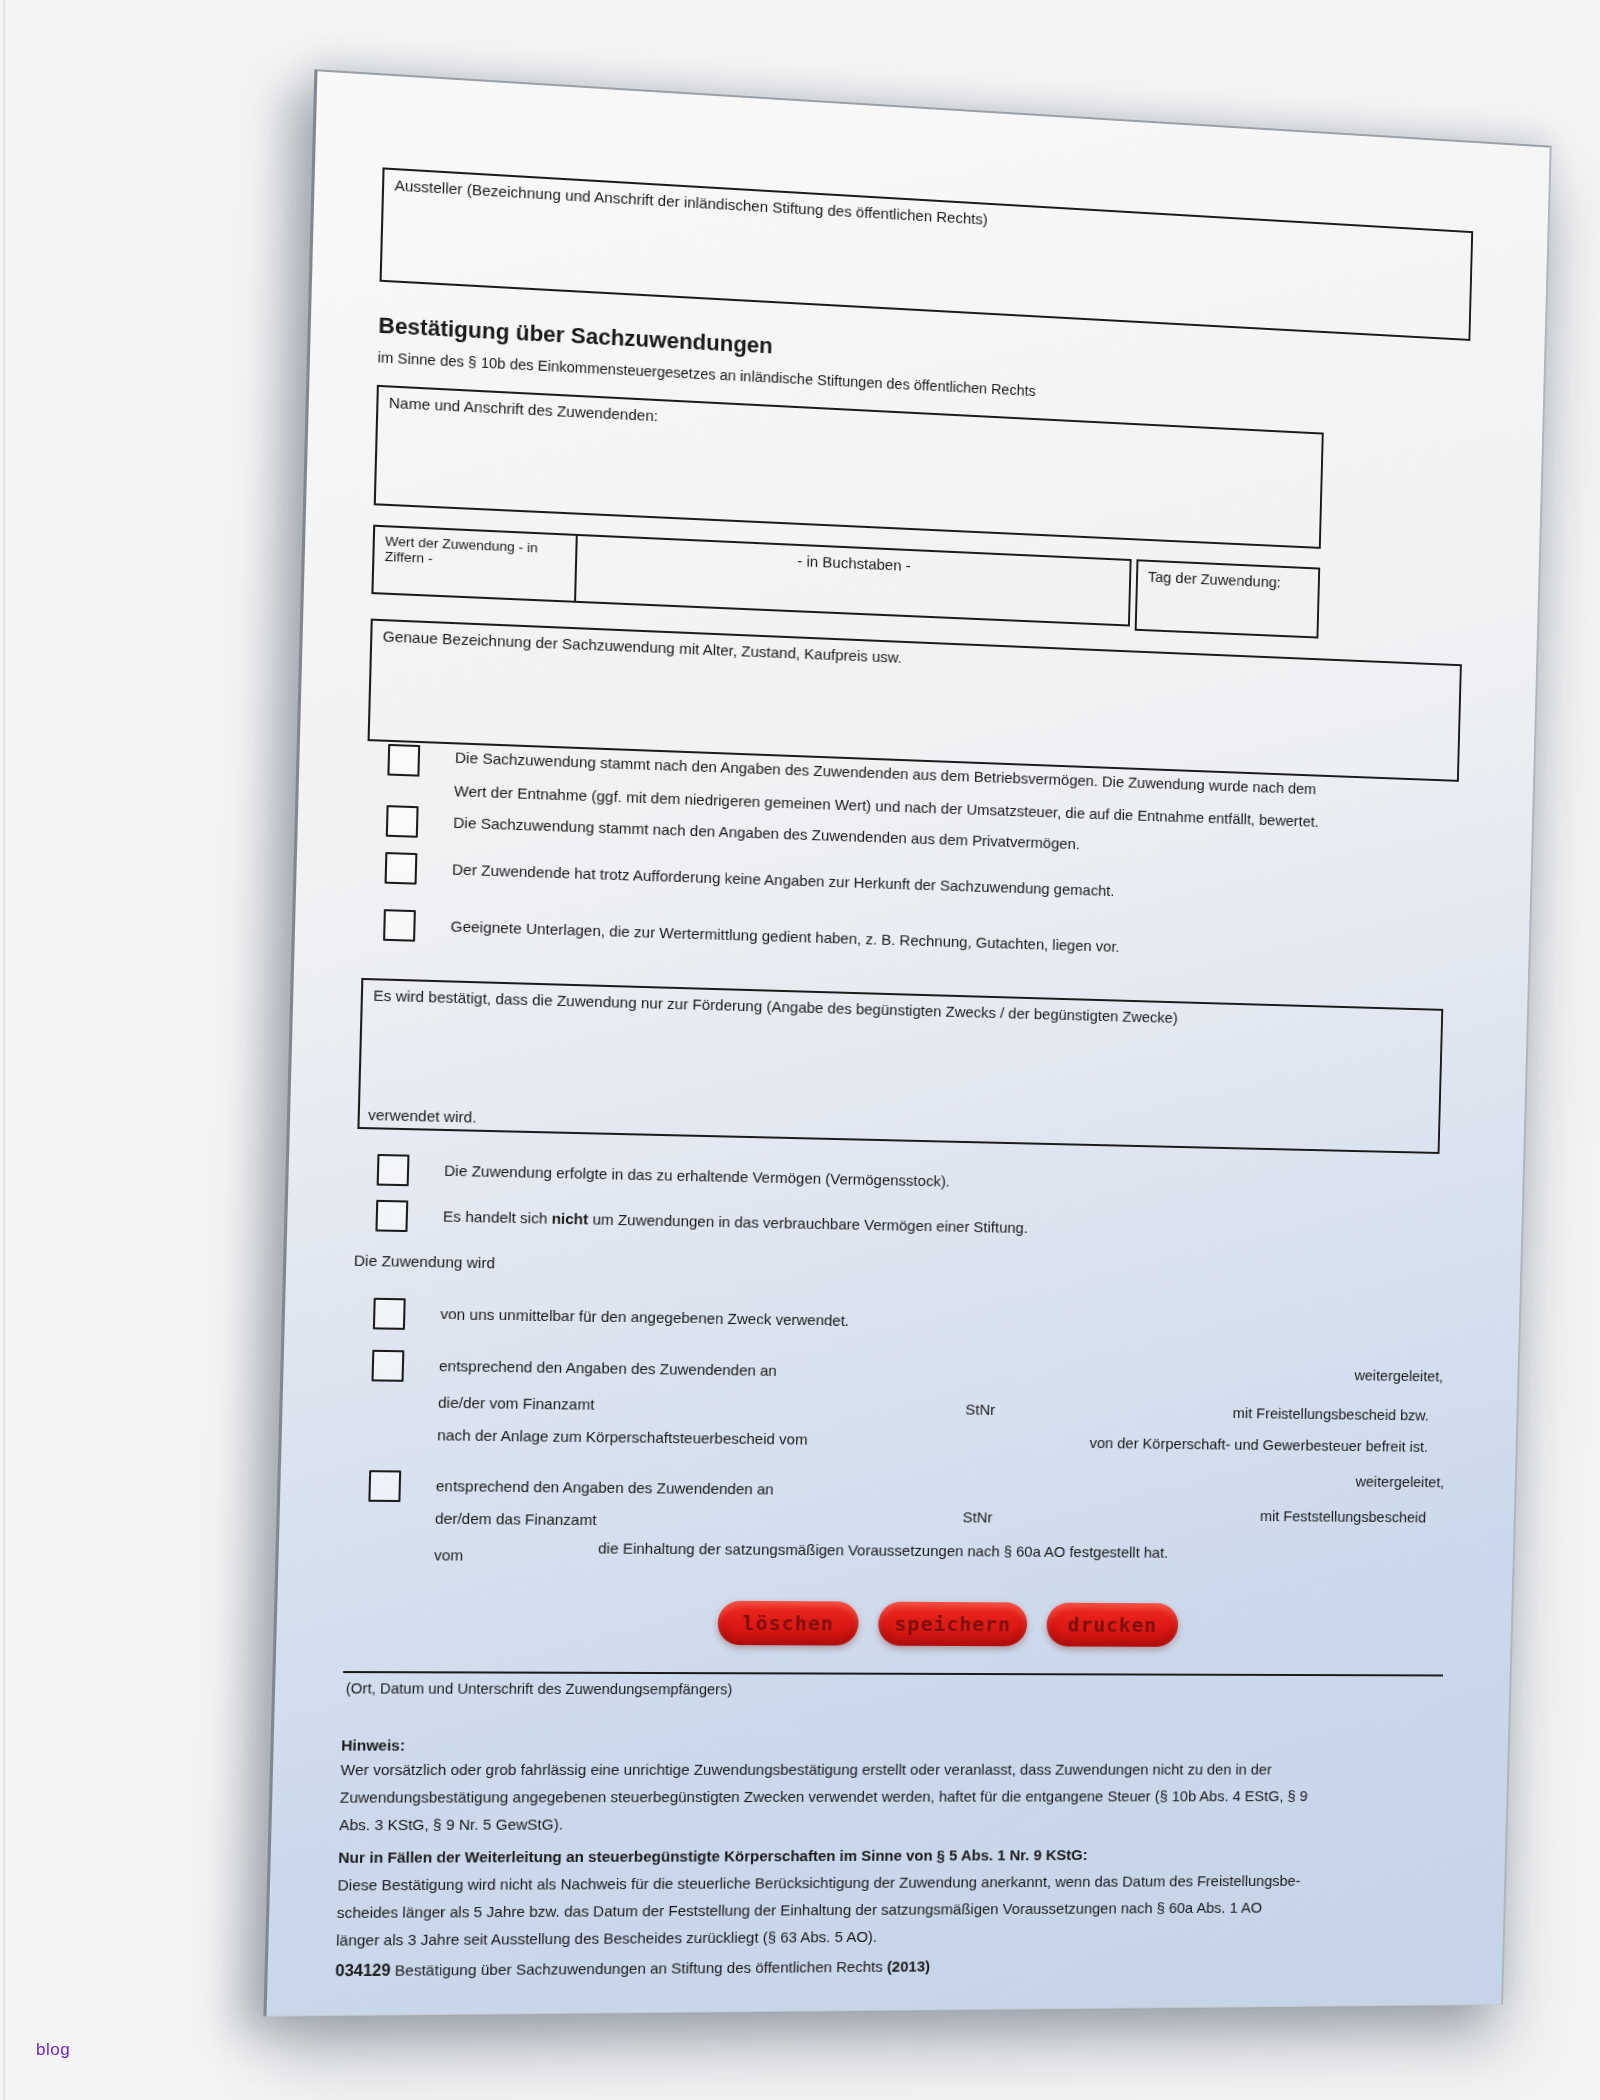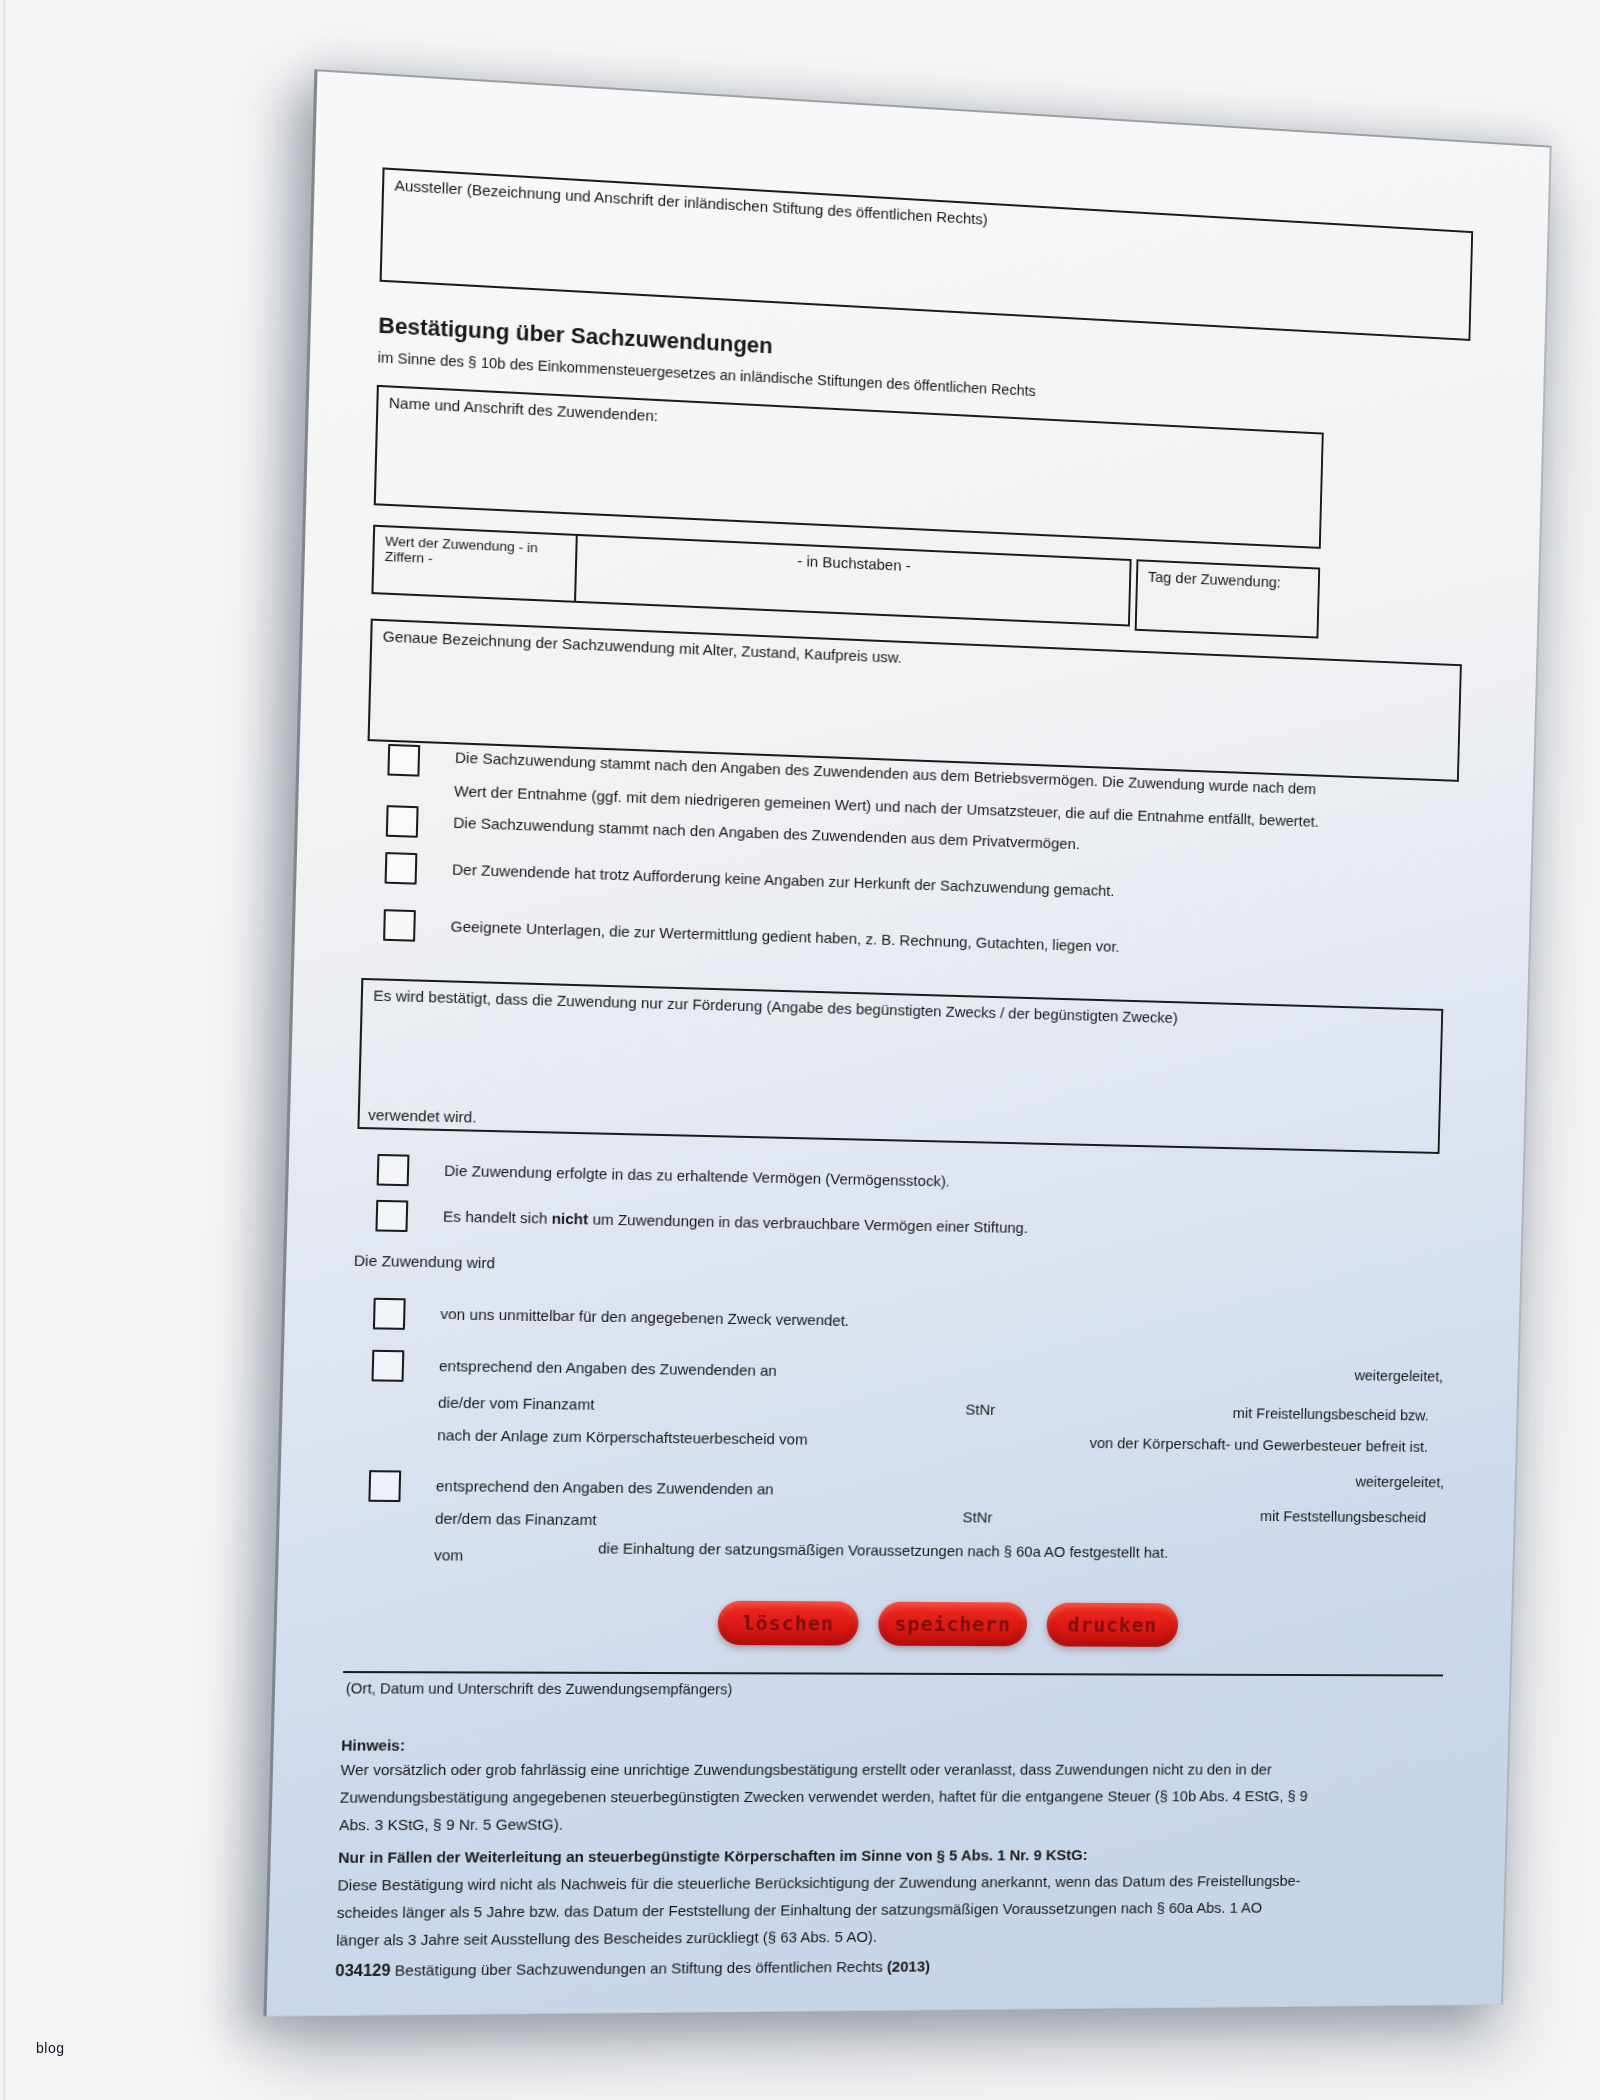--- a/index.html
+++ b/index.html
@@ -3,21 +3,21 @@
 <meta charset="utf-8">
 <style>
   html,body{margin:0;padding:0;}
   body{
     width:1600px;height:2100px;overflow:hidden;position:relative;
     background:#f4f4f5;
     font-family:"Liberation Sans","DejaVu Sans",sans-serif;
     color:#1a1a1a;
   }
   .edge-stripe{position:absolute;left:3px;top:0;width:3px;height:2100px;background:#e7e7e9;border-right:1px solid #fdfdfd;}
-  .watermark{position:absolute;left:36px;top:2040px;font-size:14px;color:#0f172a;letter-spacing:.5px;text-align:right;}
+  .watermark{position:absolute;left:36px;top:2040px;font-size:17px;color:#6d28d9;letter-spacing:.5px;text-align:right;}
 
   
   .paper{
     position:absolute;left:300px;top:108px;width:1240px;height:1900px;
     transform:rotate(1.5deg) perspective(2800px) rotateY(6deg);
     transform-origin:50% 50%;
     background:linear-gradient(165deg,#f8f8f8 6%,#f0f1f3 36%,#dde4f0 58%,#ccd9ec 78%,#c6d4e8 96%);
     border-left:3px solid #81878f;
     border-top:2px solid #99a0a8;
     border-right:2px solid #aeb5bd;

